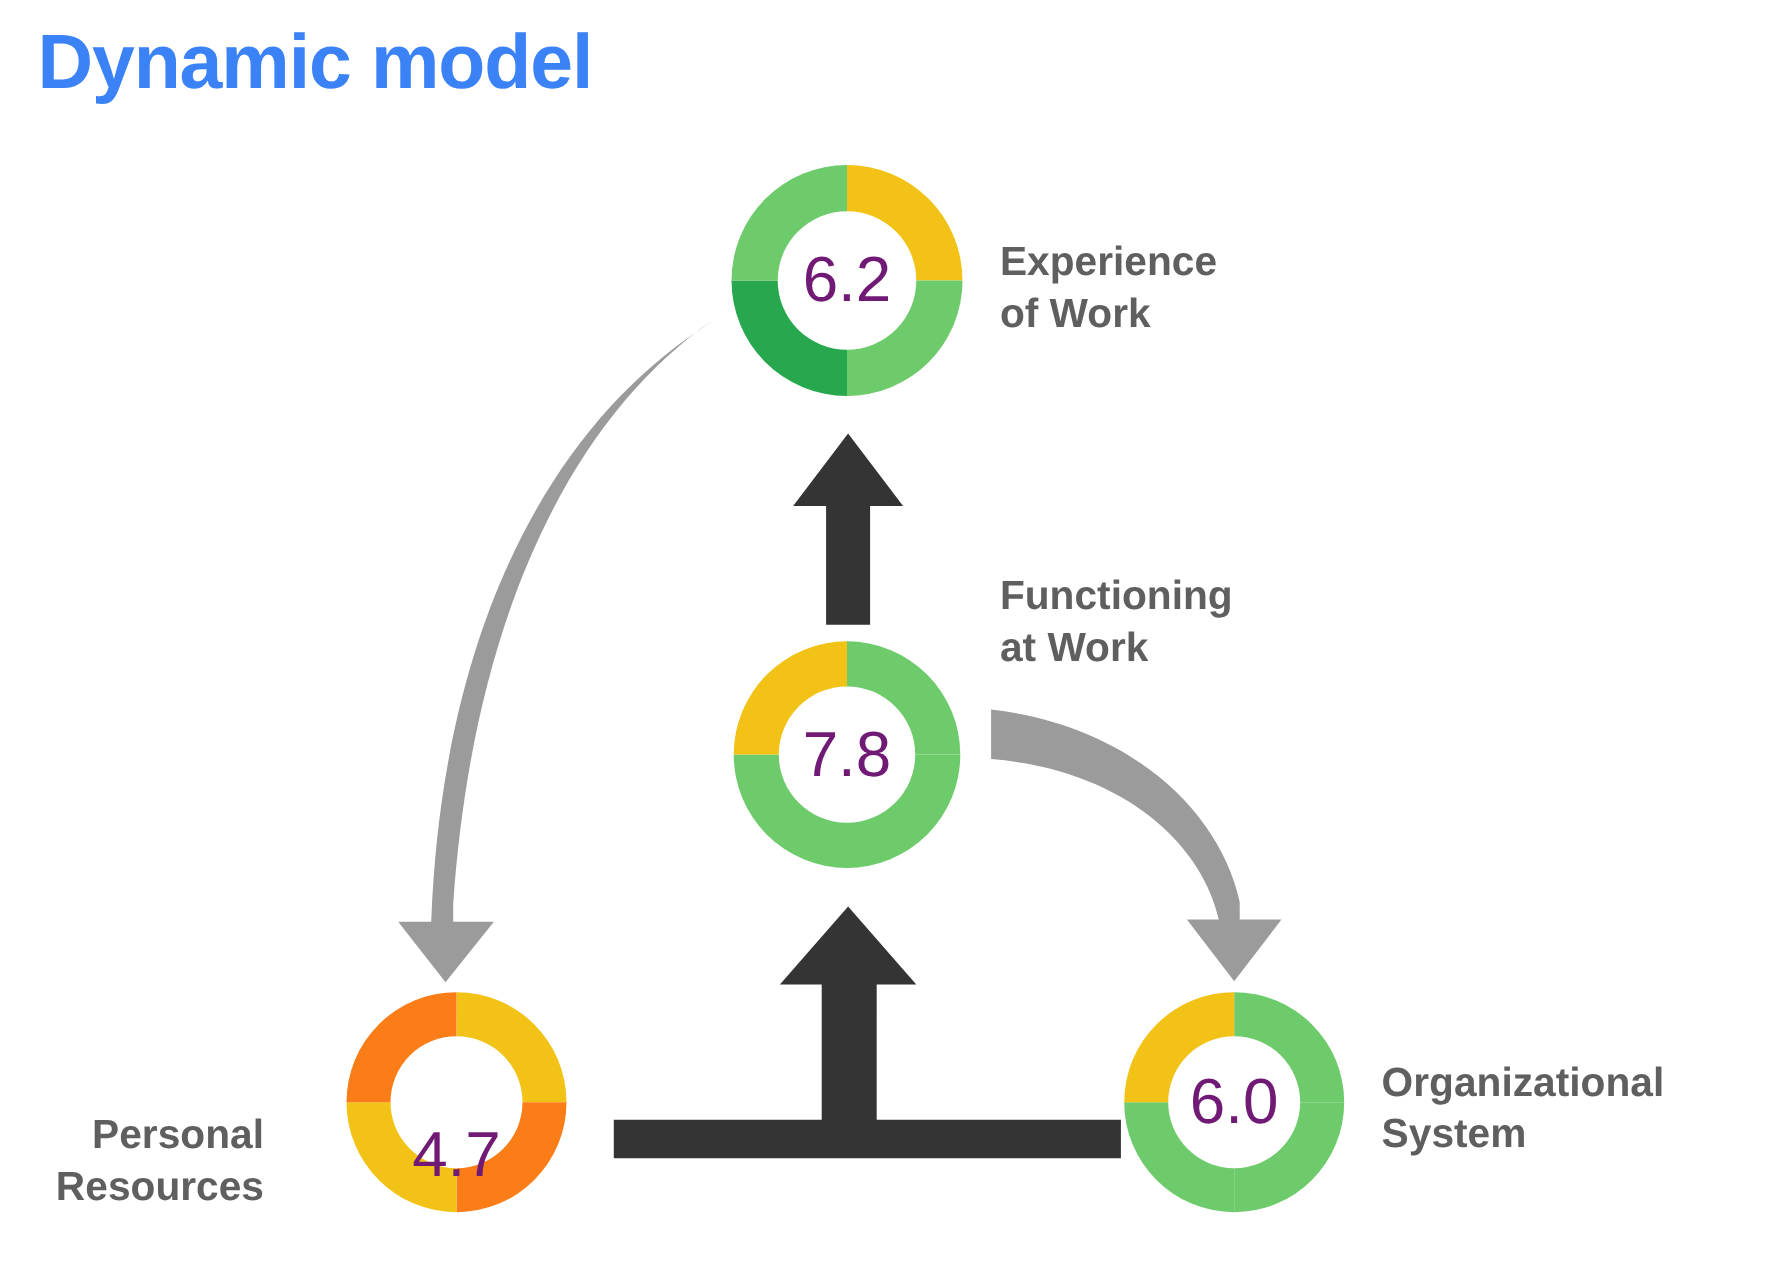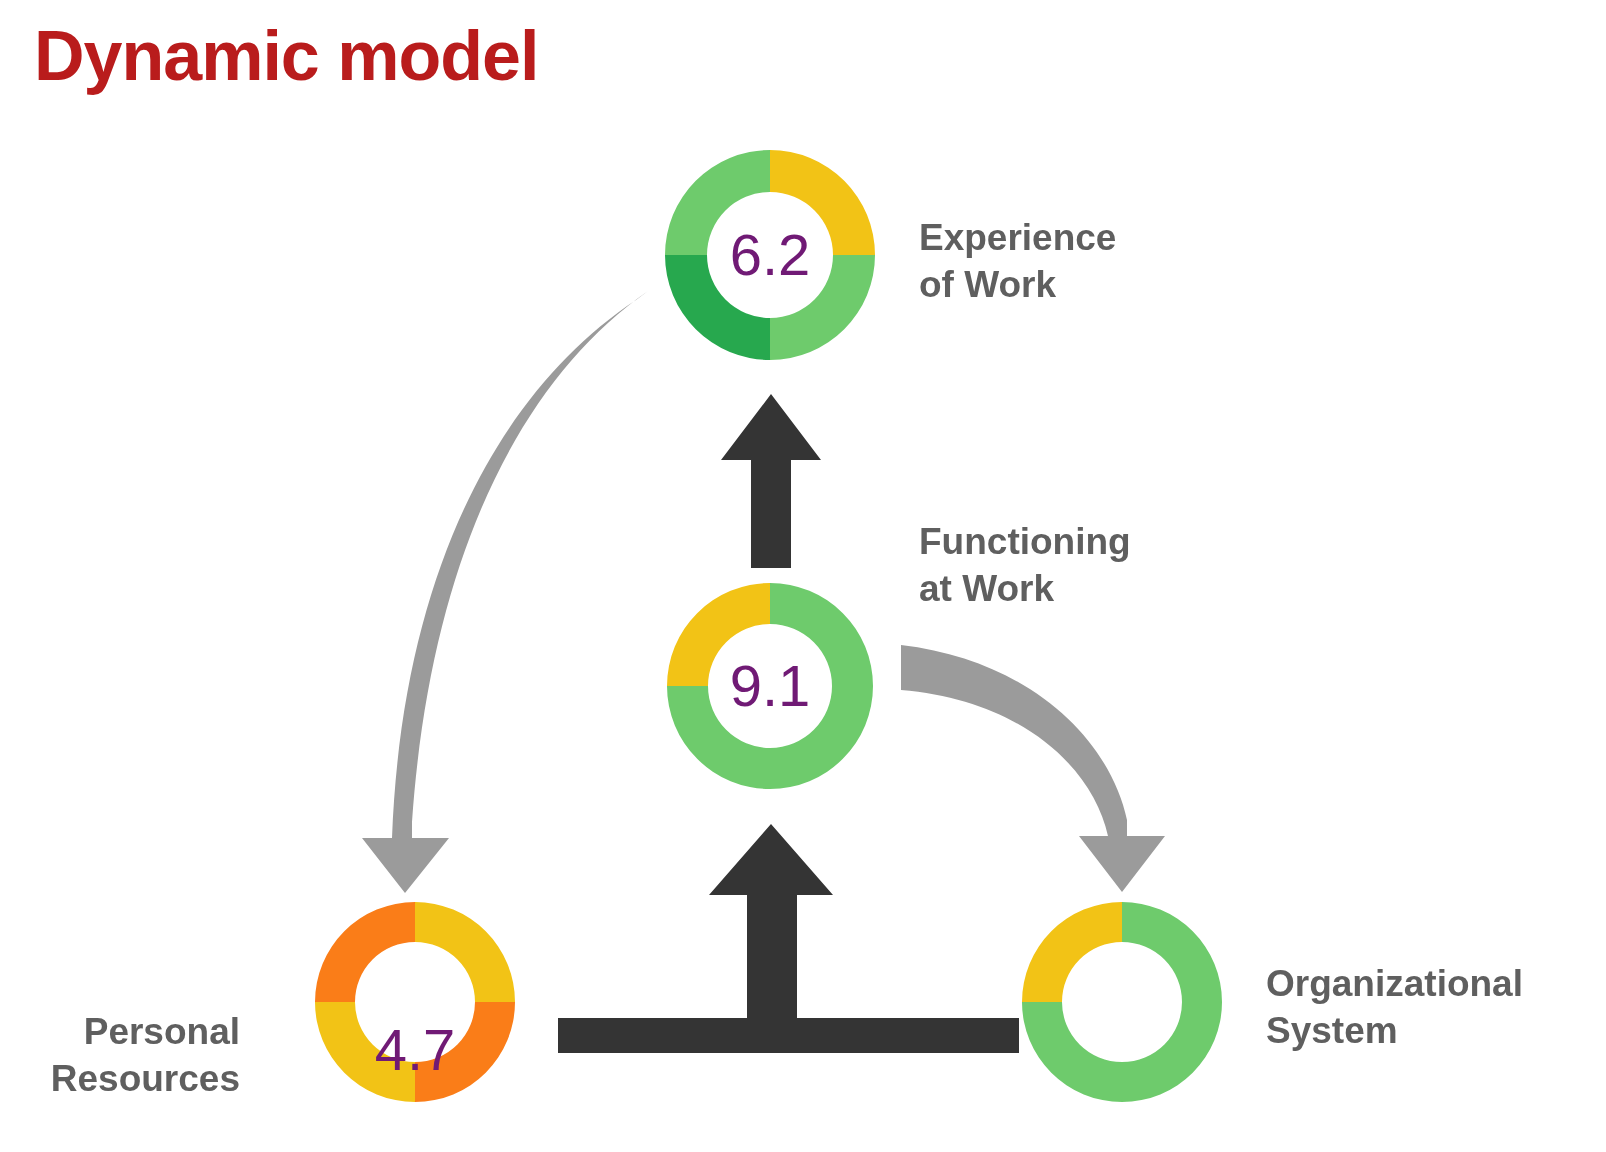--- a/index.html
+++ b/index.html
@@ -16,21 +16,21 @@
     height: 1152px;
     background: #ffffff;
     overflow: hidden;
   }
   #page-title {
     position: absolute;
     left: 34px;
     top: 16px;
     font-size: 70px;
     font-weight: bold;
-    color: #b91c1c;
+    color: #3b82f6;
     letter-spacing: -1px;
     line-height: 1.15;
     white-space: nowrap;
   }
   .diagram-svg {
     position: absolute;
     left: 0;
     top: 0;
     width: 1606px;
     height: 1152px;
@@ -41,21 +41,20 @@
     font-weight: bold;
     color: #5f5f5f;
     line-height: 1.28;
     white-space: pre-line;
   }
   .label-left {
     text-align: right;
   }
   .label-right {
     text-align: left;
-    margin-left: 10px;
   }
   .donut-value {
     position: absolute;
     font-size: 58px;
     font-weight: normal;
     color: #701a75;
     text-align: center;
     line-height: 1;
   }
 </style>
@@ -147,24 +146,25 @@
       <path d="M 1122,902 A 100,100 0 0 1 1222,1002 L 1182,1002 A 60,60 0 0 0 1122,942 Z" fill="#6ecb6c"></path>
       <path d="M 1222,1002 A 100,100 0 0 1 1122,1102 L 1122,1062 A 60,60 0 0 0 1182,1002 Z" fill="#6ecb6c"></path>
       <path d="M 1122,1102 A 100,100 0 0 1 1022,1002 L 1062,1002 A 60,60 0 0 0 1122,1062 Z" fill="#6ecb6c"></path>
       <path d="M 1022,1002 A 100,100 0 0 1 1122,902 L 1122,942 A 60,60 0 0 0 1062,1002 Z" fill="#f2c316"></path>
     </g>
 
   </svg>
 
   <div class="donut-value" style="left:690px; top:226px; width:160px;">6.2</div>
 
-  <div class="donut-value" style="left:690px; top:657px; width:160px;">9.1</div>
+  <div class="donut-value" style="left:690px; top:657px; width:160px;">7.8</div>
 
   <div class="donut-value" style="left:335px; top:973px; width:160px;margin-top:48px;">4.7</div>
 
+  <div class="donut-value" style="left:1042px; top:973px; width:160px;">6.0</div>
 
   <div class="node-label label-right" style="left:909px; top:214px;">Experience
 of Work</div>
 
   <div class="node-label label-right" style="left:909px; top:518px;">Functioning
 at Work</div>
 
   <div class="node-label label-left" style="left:0px; top:960px; width:240px;margin-top:48px;">Personal
 Resources</div>
 

